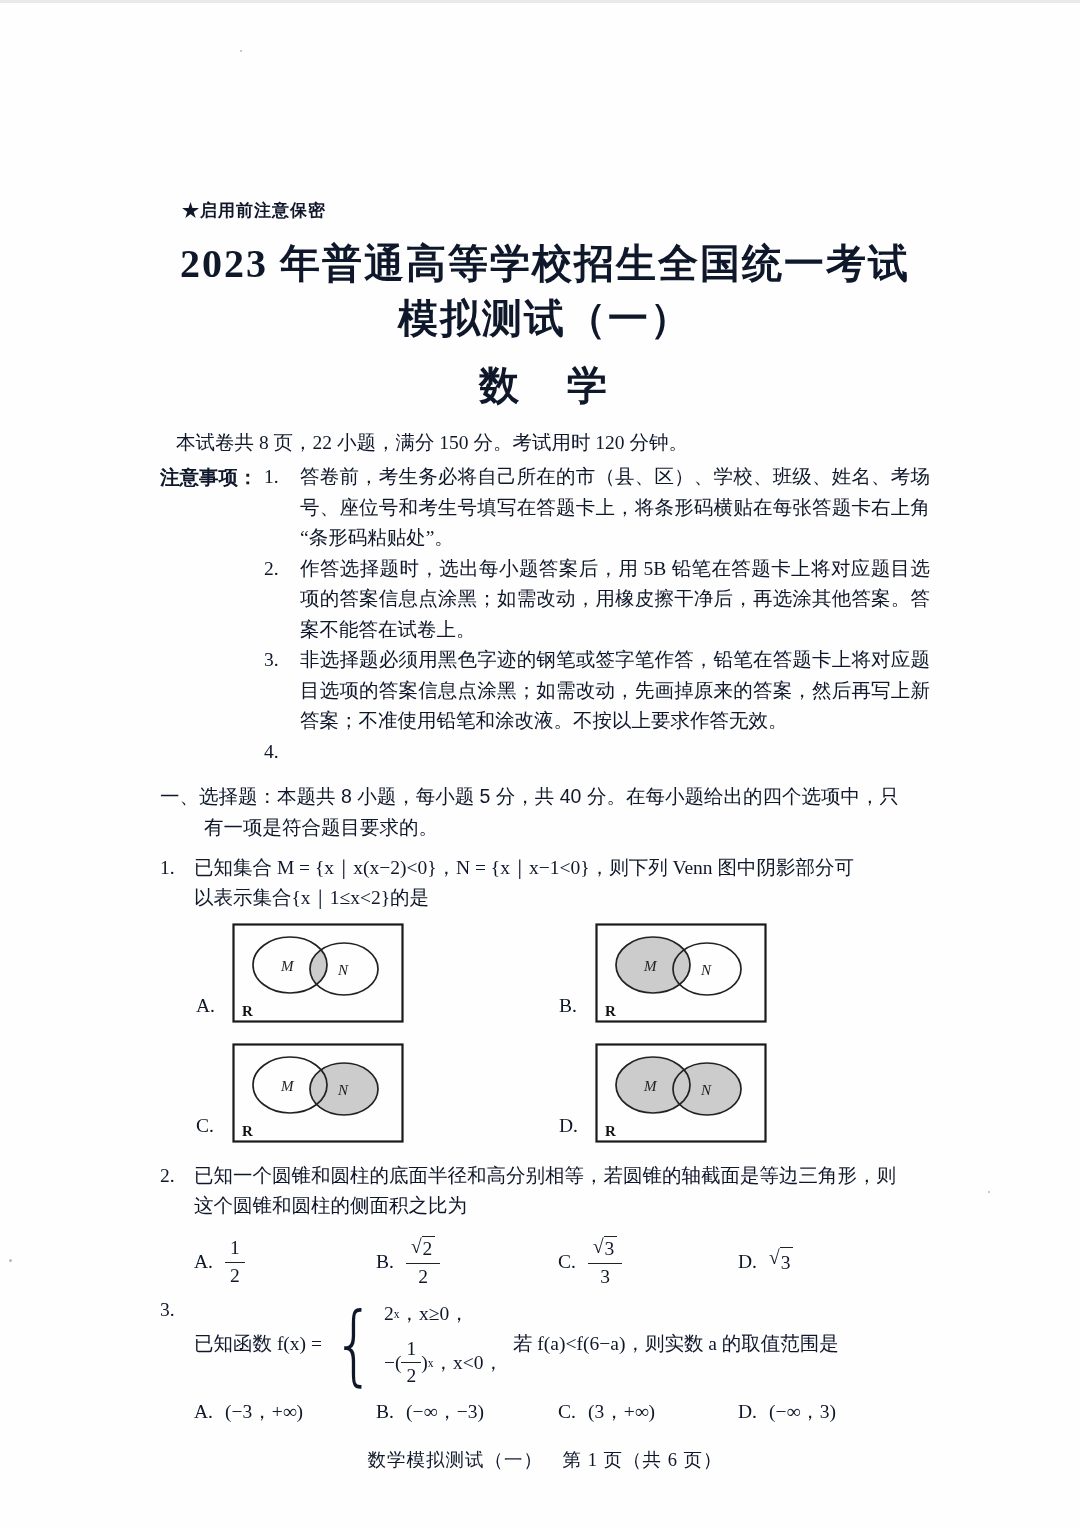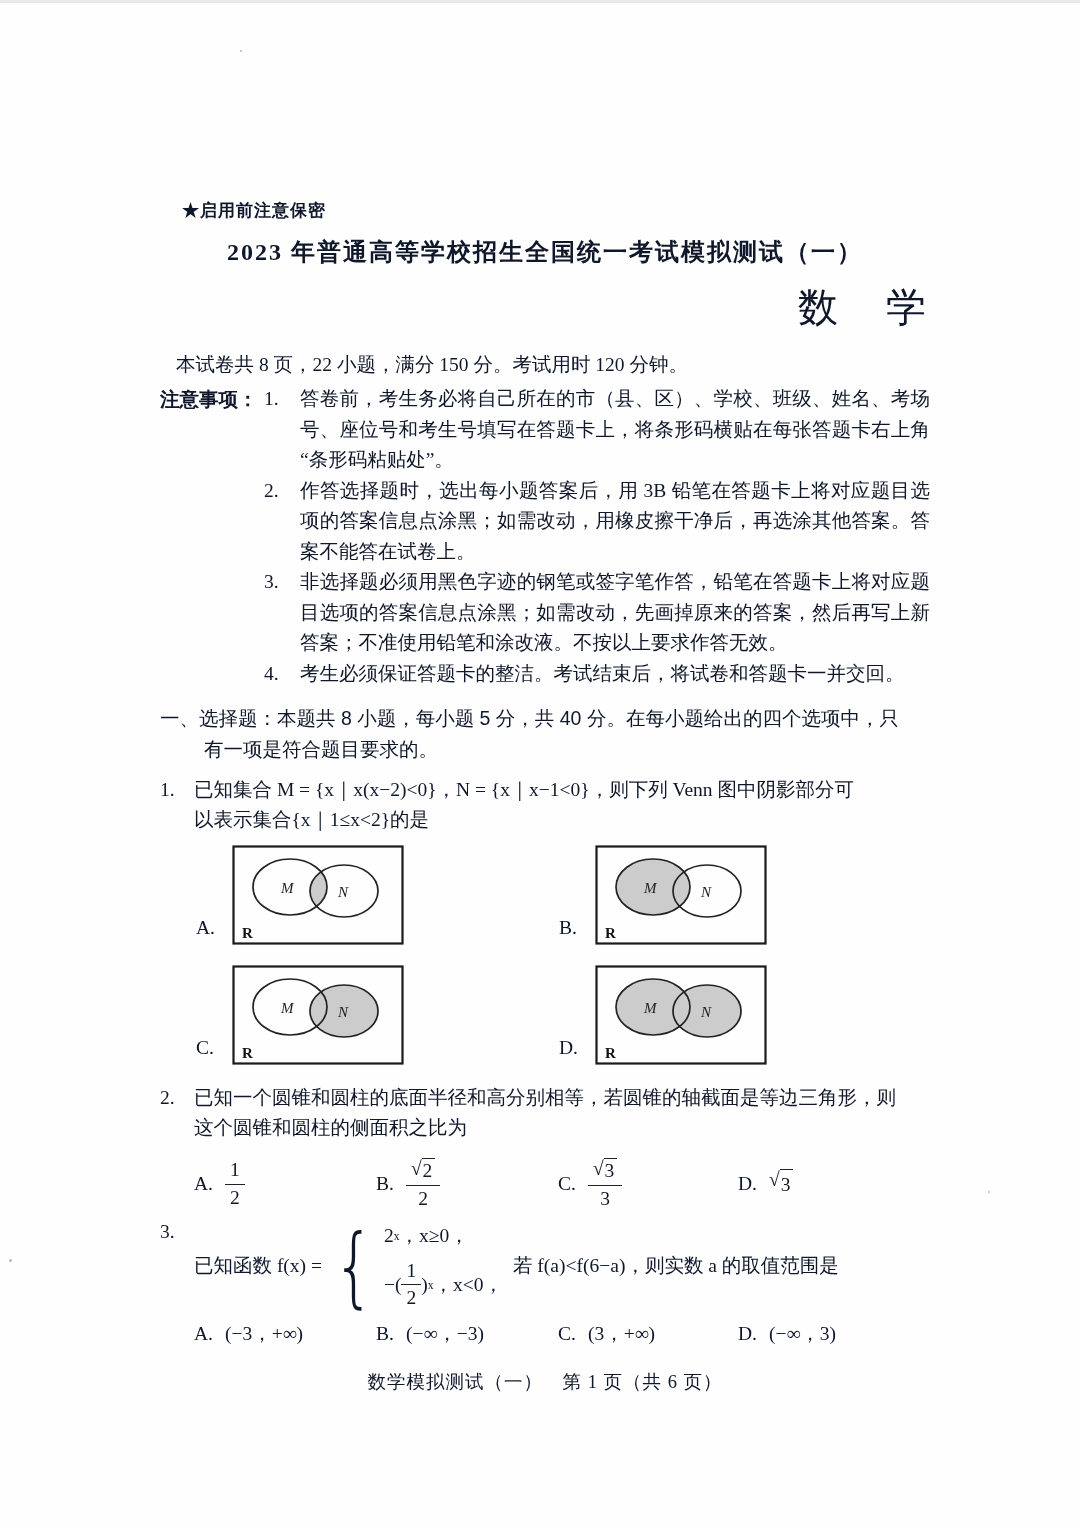--- a/index.html
+++ b/index.html
@@ -17,29 +17,29 @@
   .security{
     margin-left:22px;
     font-family:"Liberation Sans", sans-serif;
     font-weight:bold;
     font-size:17px;
     letter-spacing:1px;
   }
   .title{
     margin:14px 0 0 0;
     text-align:center;
-    font-size:24px;
+    font-size:40px;
     font-weight:bold;
     letter-spacing:2px;
   }
   .subject{
     margin:12px 0 0 0;
-    text-align:right;
+    text-align:center;
     font-size:40px;
-    font-weight:normal;
+    font-weight:bold;
     letter-spacing:4px;
   }
   .exam-info{
     margin:16px 0 0 16px;
     font-size:19.5px;
   }
   .notes{margin-top:6px;font-size:19.5px;line-height:30.5px;}
   .note-row{display:flex;align-items:flex-start;}
   .note-label{
     width:104px;flex:none;
@@ -128,31 +128,30 @@
 
   <div class="notes">
     <div class="note-row">
       <span class="note-label">注意事项：</span>
       <span class="note-num">1.</span>
       <span class="note-text">答卷前，考生务必将自己所在的市（县、区）、学校、班级、姓名、考场号、座位号和考生号填写在答题卡上，将条形码横贴在每张答题卡右上角“条形码粘贴处”。</span>
     </div>
     <div class="note-row">
       <span class="note-label"></span>
       <span class="note-num">2.</span>
-      <span class="note-text">作答选择题时，选出每小题答案后，用 3B 铅笔在答题卡上将对应题目选项的答案信息点涂黑；如需改动，用橡皮擦干净后，再选涂其他答案。答案不能答在试卷上。</span>
+      <span class="note-text">作答选择题时，选出每小题答案后，用 5B 铅笔在答题卡上将对应题目选项的答案信息点涂黑；如需改动，用橡皮擦干净后，再选涂其他答案。答案不能答在试卷上。</span>
     </div>
     <div class="note-row">
       <span class="note-label"></span>
       <span class="note-num">3.</span>
       <span class="note-text">非选择题必须用黑色字迹的钢笔或签字笔作答，铅笔在答题卡上将对应题目选项的答案信息点涂黑；如需改动，先画掉原来的答案，然后再写上新答案；不准使用铅笔和涂改液。不按以上要求作答无效。</span>
     </div>
     <div class="note-row">
       <span class="note-label"></span>
       <span class="note-num">4.</span>
-      <span class="note-text">考生必须保证答题卡的整洁。考试结束后，将试卷和答题卡一并交回。</span>
     </div>
   </div>
 
   <div class="section-heading">
     <div class="section-line1">一、选择题：本题共 8 小题，每小题 5 分，共 40 分。在每小题给出的四个选项中，只</div>
     <div class="section-line2">有一项是符合题目要求的。</div>
   </div>
 
   <div class="question">
     <div class="q-row">

